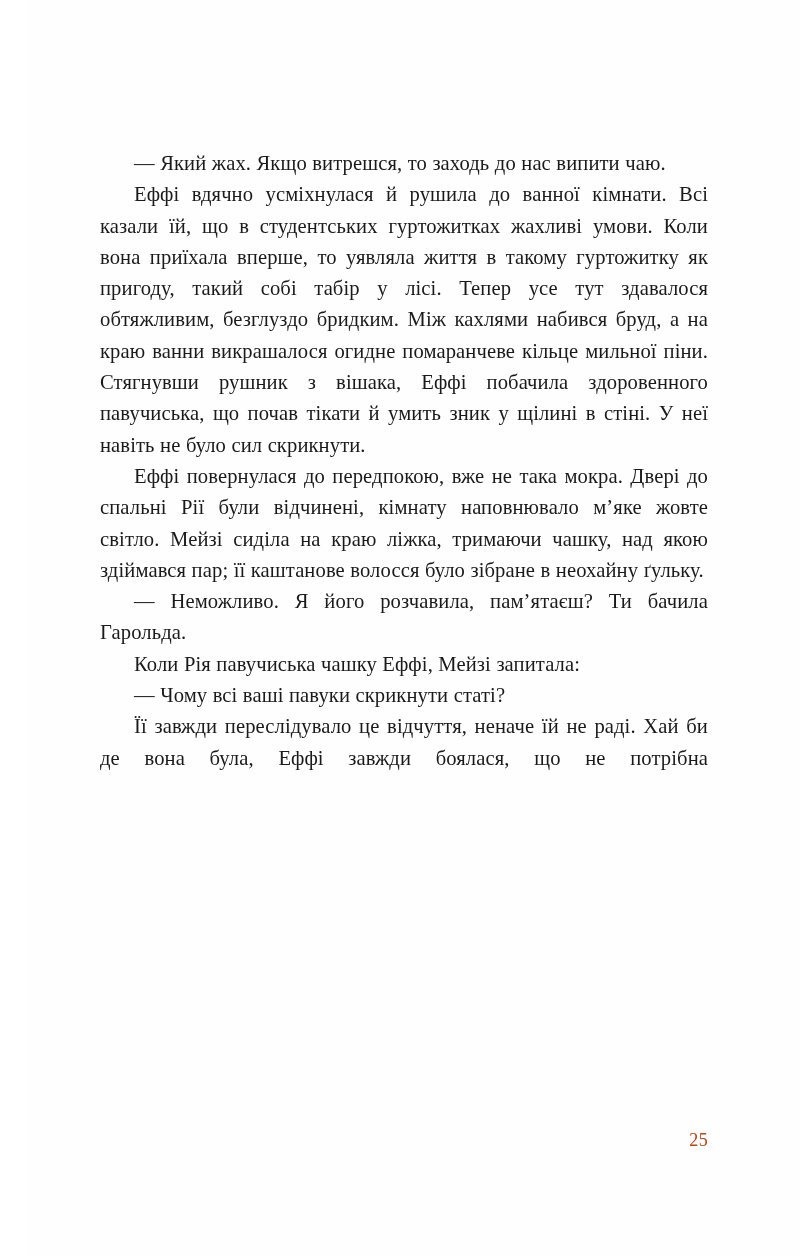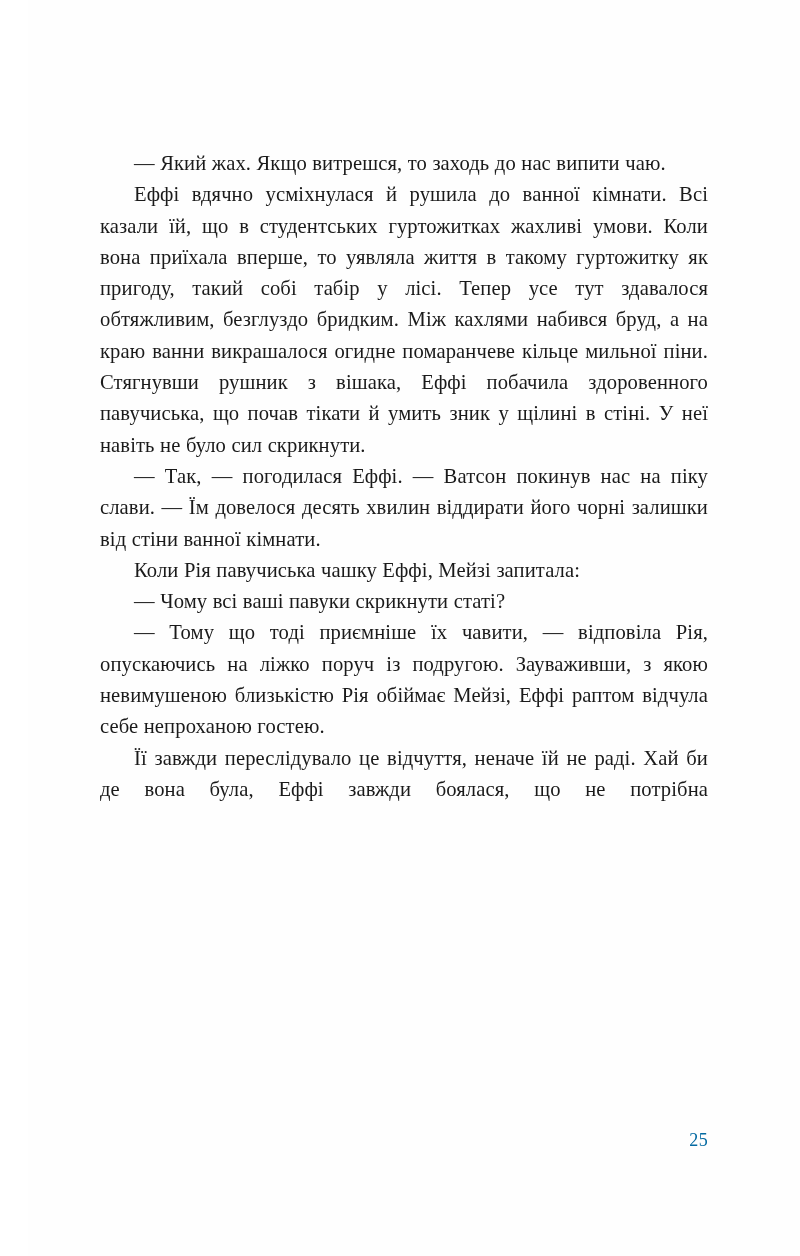--- a/index.html
+++ b/index.html
@@ -48,35 +48,35 @@
     content: "";
     display: inline-block;
     width: 100%;
   }
   .page-number {
     position: absolute;
     right: 120px;
     top: 1128px;
     font-size: 18px;
     line-height: 24px;
-    color: #0369a1;
+    color: #c2410c;
     letter-spacing: 0.02em;
     text-align: right;
   }
 </style>
 </head>
 <body>
 
 <div class="page">
 
   <div class="text-block">
     <p class="para">— Який жах. Якщо витрешся, то заходь до нас випити чаю.</p>
     <p class="para">Еффі вдячно усміхнулася й рушила до ванної кімнати. Всі казали їй, що в студентських гуртожитках жахливі умови. Коли вона приїхала вперше, то уявляла життя в такому гуртожитку як пригоду, такий собі табір у лісі. Тепер усе тут здавалося обтяжливим, безглуздо бридким. Між кахлями набився бруд, а на краю ванни викрашалося огидне помаранчеве кільце мильної піни. Стягнувши рушник з вішака, Еффі побачила здоровенного павучиська, що почав тікати й умить зник у щілині в стіні. У неї навіть не було сил скрикнути.</p>
-    <p class="para">— Так, — погодилася Еффі. — Ватсон покинув нас на піку слави. — Їм довелося десять хвилин віддирати його чорні залишки від стіни ванної кімнати.</p>
+    <p class="para">Еффі повернулася до передпокою, вже не така мокра. Двері до спальні Рії були відчинені, кімнату наповнювало м’яке жовте світло. Мейзі сиділа на краю ліжка, тримаючи чашку, над якою здіймався пар; її каштанове волосся було зібране в неохайну ґульку.</p>
+    <p class="para">— Неможливо. Я його розчавила, пам’ятаєш? Ти бачила Гарольда.</p>
     <p class="para">Коли Рія павучиська чашку Еффі, Мейзі запитала:</p>
     <p class="para">— Чому всі ваші павуки скрикнути статі?</p>
-    <p class="para">— Тому що тоді приємніше їх чавити, — відповіла Рія, опускаючись на ліжко поруч із подругою. Зауваживши, з якою невимушеною близькістю Рія обіймає Мейзі, Еффі раптом відчула себе непроханою гостею.</p>
     <p class="para last-full">Її завжди переслідувало це відчуття, неначе їй не раді. Хай би де вона була, Еффі завжди боялася, що не потрібна</p>
   </div>
 
   <div class="page-number">25</div>
 
 </div>
 
 </body></html>

